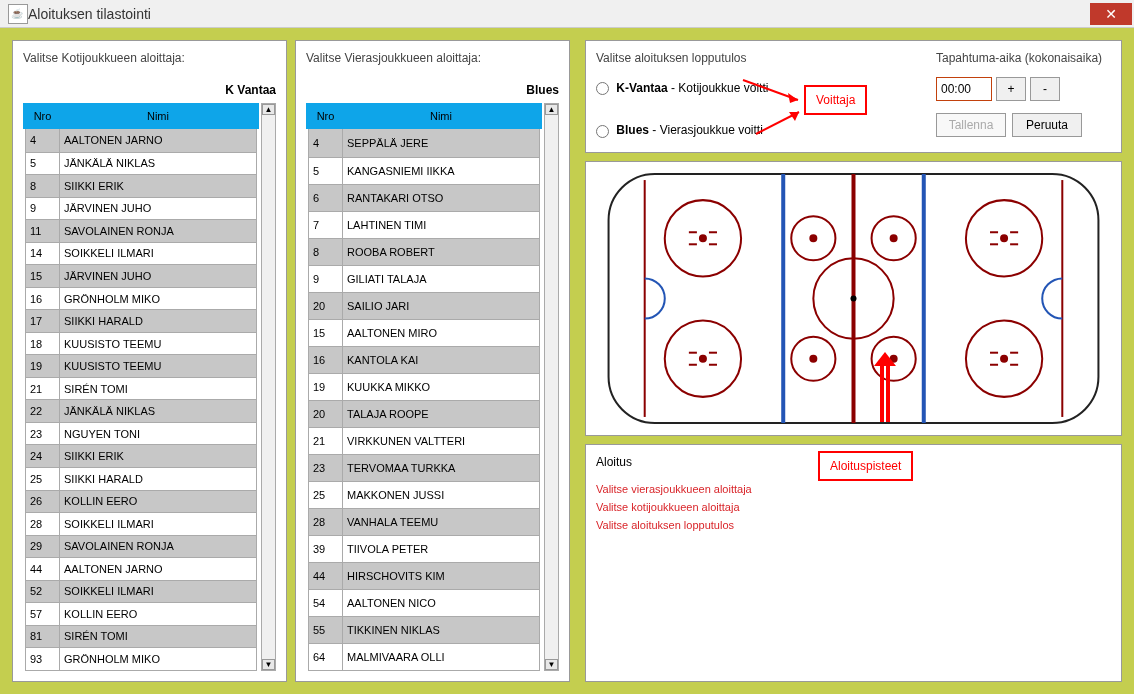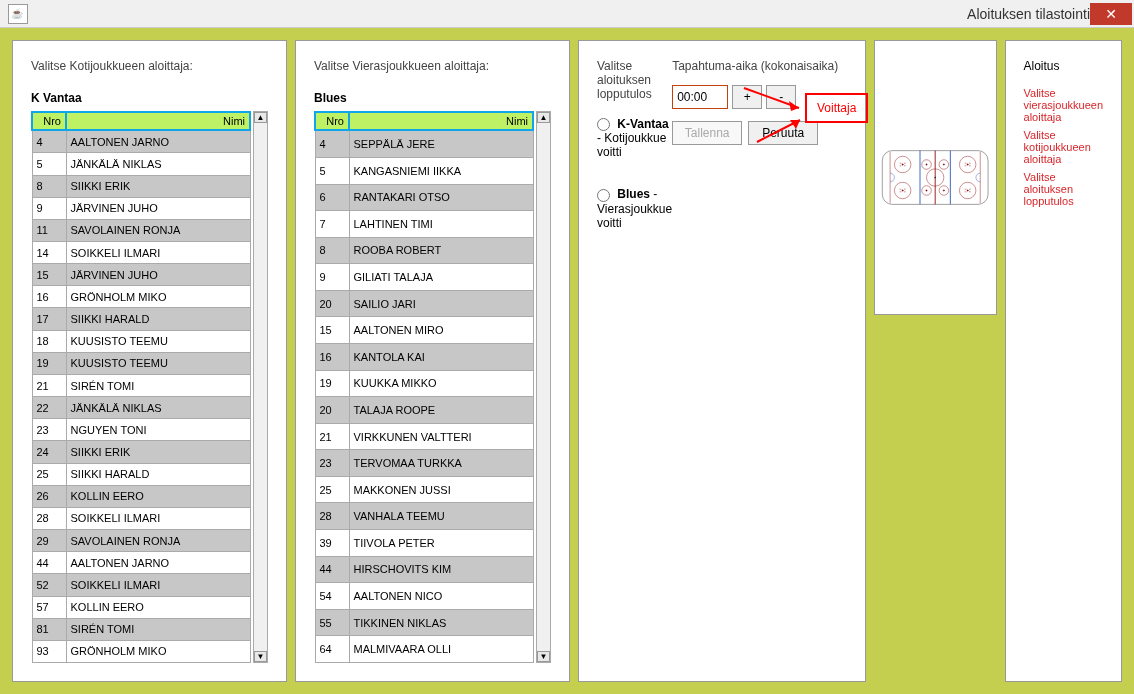--- a/index.html
+++ b/index.html
@@ -1,35 +1,35 @@
 <!DOCTYPE html>
 <html><head>
 <meta charset="utf-8">
 <style>
   * { box-sizing: border-box; margin: 0; padding: 0; }
   body { font-family: "Segoe UI", Tahoma, sans-serif; font-size: 12px; background: #c4ce4f; width: 1134px; height: 694px; overflow: hidden; }
   .titlebar { height: 28px; display: flex; align-items: center; padding: 0 2px; background: #f0f0f0; border-bottom: 1px solid #ccc; }
   .titlebar .icon { width: 20px; height: 20px; margin-left: 6px; border: 1px solid #999; background: #fff; font-size:10px; display:flex; align-items:center; justify-content:center;}
-  .titlebar .title { flex: 1; text-align: right; font-size: 14px; color: #333; }
+  .titlebar .title { flex: 1; text-align: left; font-size: 14px; color: #333; }
   .titlebar .close { width: 42px; height: 22px; background: #c0392b; color: #fff; display: flex; align-items: center; justify-content: center; font-size: 14px; cursor: pointer; }
   .content { display: flex; gap: 8px; padding: 12px; height: calc(100% - 28px); background: #c4ce4f; }
-  .panel { background: #fff; border: 1px solid #999; padding: 18px; }
+  .panel { background: #fff; border: 1px solid #999; padding: 10px; }
   .left { display: flex; gap: 8px; }
   .player-panel { width: 275px; display: flex; flex-direction: column; }
   .player-panel .plabel { font-size: 12px; color: #444; margin-bottom: 18px;}
-  .player-panel .teamname { font-weight: bold; margin-bottom: 6px;}
+  .player-panel .teamname { font-weight: bold; margin-bottom: 6px; text-align: right;}
   .tbl-wrap { display: flex; flex: 1; }
   table { border-collapse: collapse; width: 100%; font-size: 11px; }
-  thead th { background: #bef264; border: 2px solid #0ea5e9; padding: 2px 4px; font-weight: normal; text-align: right; }
+  thead th { background: #0ea5e9; border: 5px solid #0ea5e9; padding: 2px 4px; font-weight: normal; }
   tbody td { border: 1px solid #aaa; padding: 1px 4px; }
   tbody tr.odd td { background: #c7c7c7; }
   tbody tr.even td { background: #fff; }
   .scrollbar { width: 16px; border: 1px solid #aaa; margin-left: 2px; display: flex; flex-direction: column; justify-content: space-between; background: #f0f0f0;}
   .scrollbar div { font-size: 8px; text-align: center; cursor: pointer; border: 1px solid #999; background:#e8e8e8;}
-  .right { flex: 1; display: flex; flex-direction: row; gap: 8px; }
+  .right { flex: 1; display: flex; flex-direction: column; gap: 8px; margin-left: 7px; }
   .result-panel { display: flex; }
   .result-left { flex: 1; position: relative; }
   .result-left .hdr { font-size: 12px; color: #444; margin-bottom: 16px; }
   .radio-row { margin-bottom: 28px; font-size: 12px; }
   .radio-row input { vertical-align: middle; margin-right: 4px;}
   .result-right { width: 175px;}
   .result-right .hdr { font-size: 12px; color: #444; margin-bottom: 12px;}
   .time-row { display: flex; gap: 4px; margin-bottom: 12px;}
   .time-input { width: 56px; height: 24px; border: 1px solid #c2410c; padding: 2px 4px; font-size: 12px;}
   .btn { height: 24px; border: 1px solid #999; background: #f0f0f0; padding: 0 8px; cursor: pointer; font-size: 12px;}

